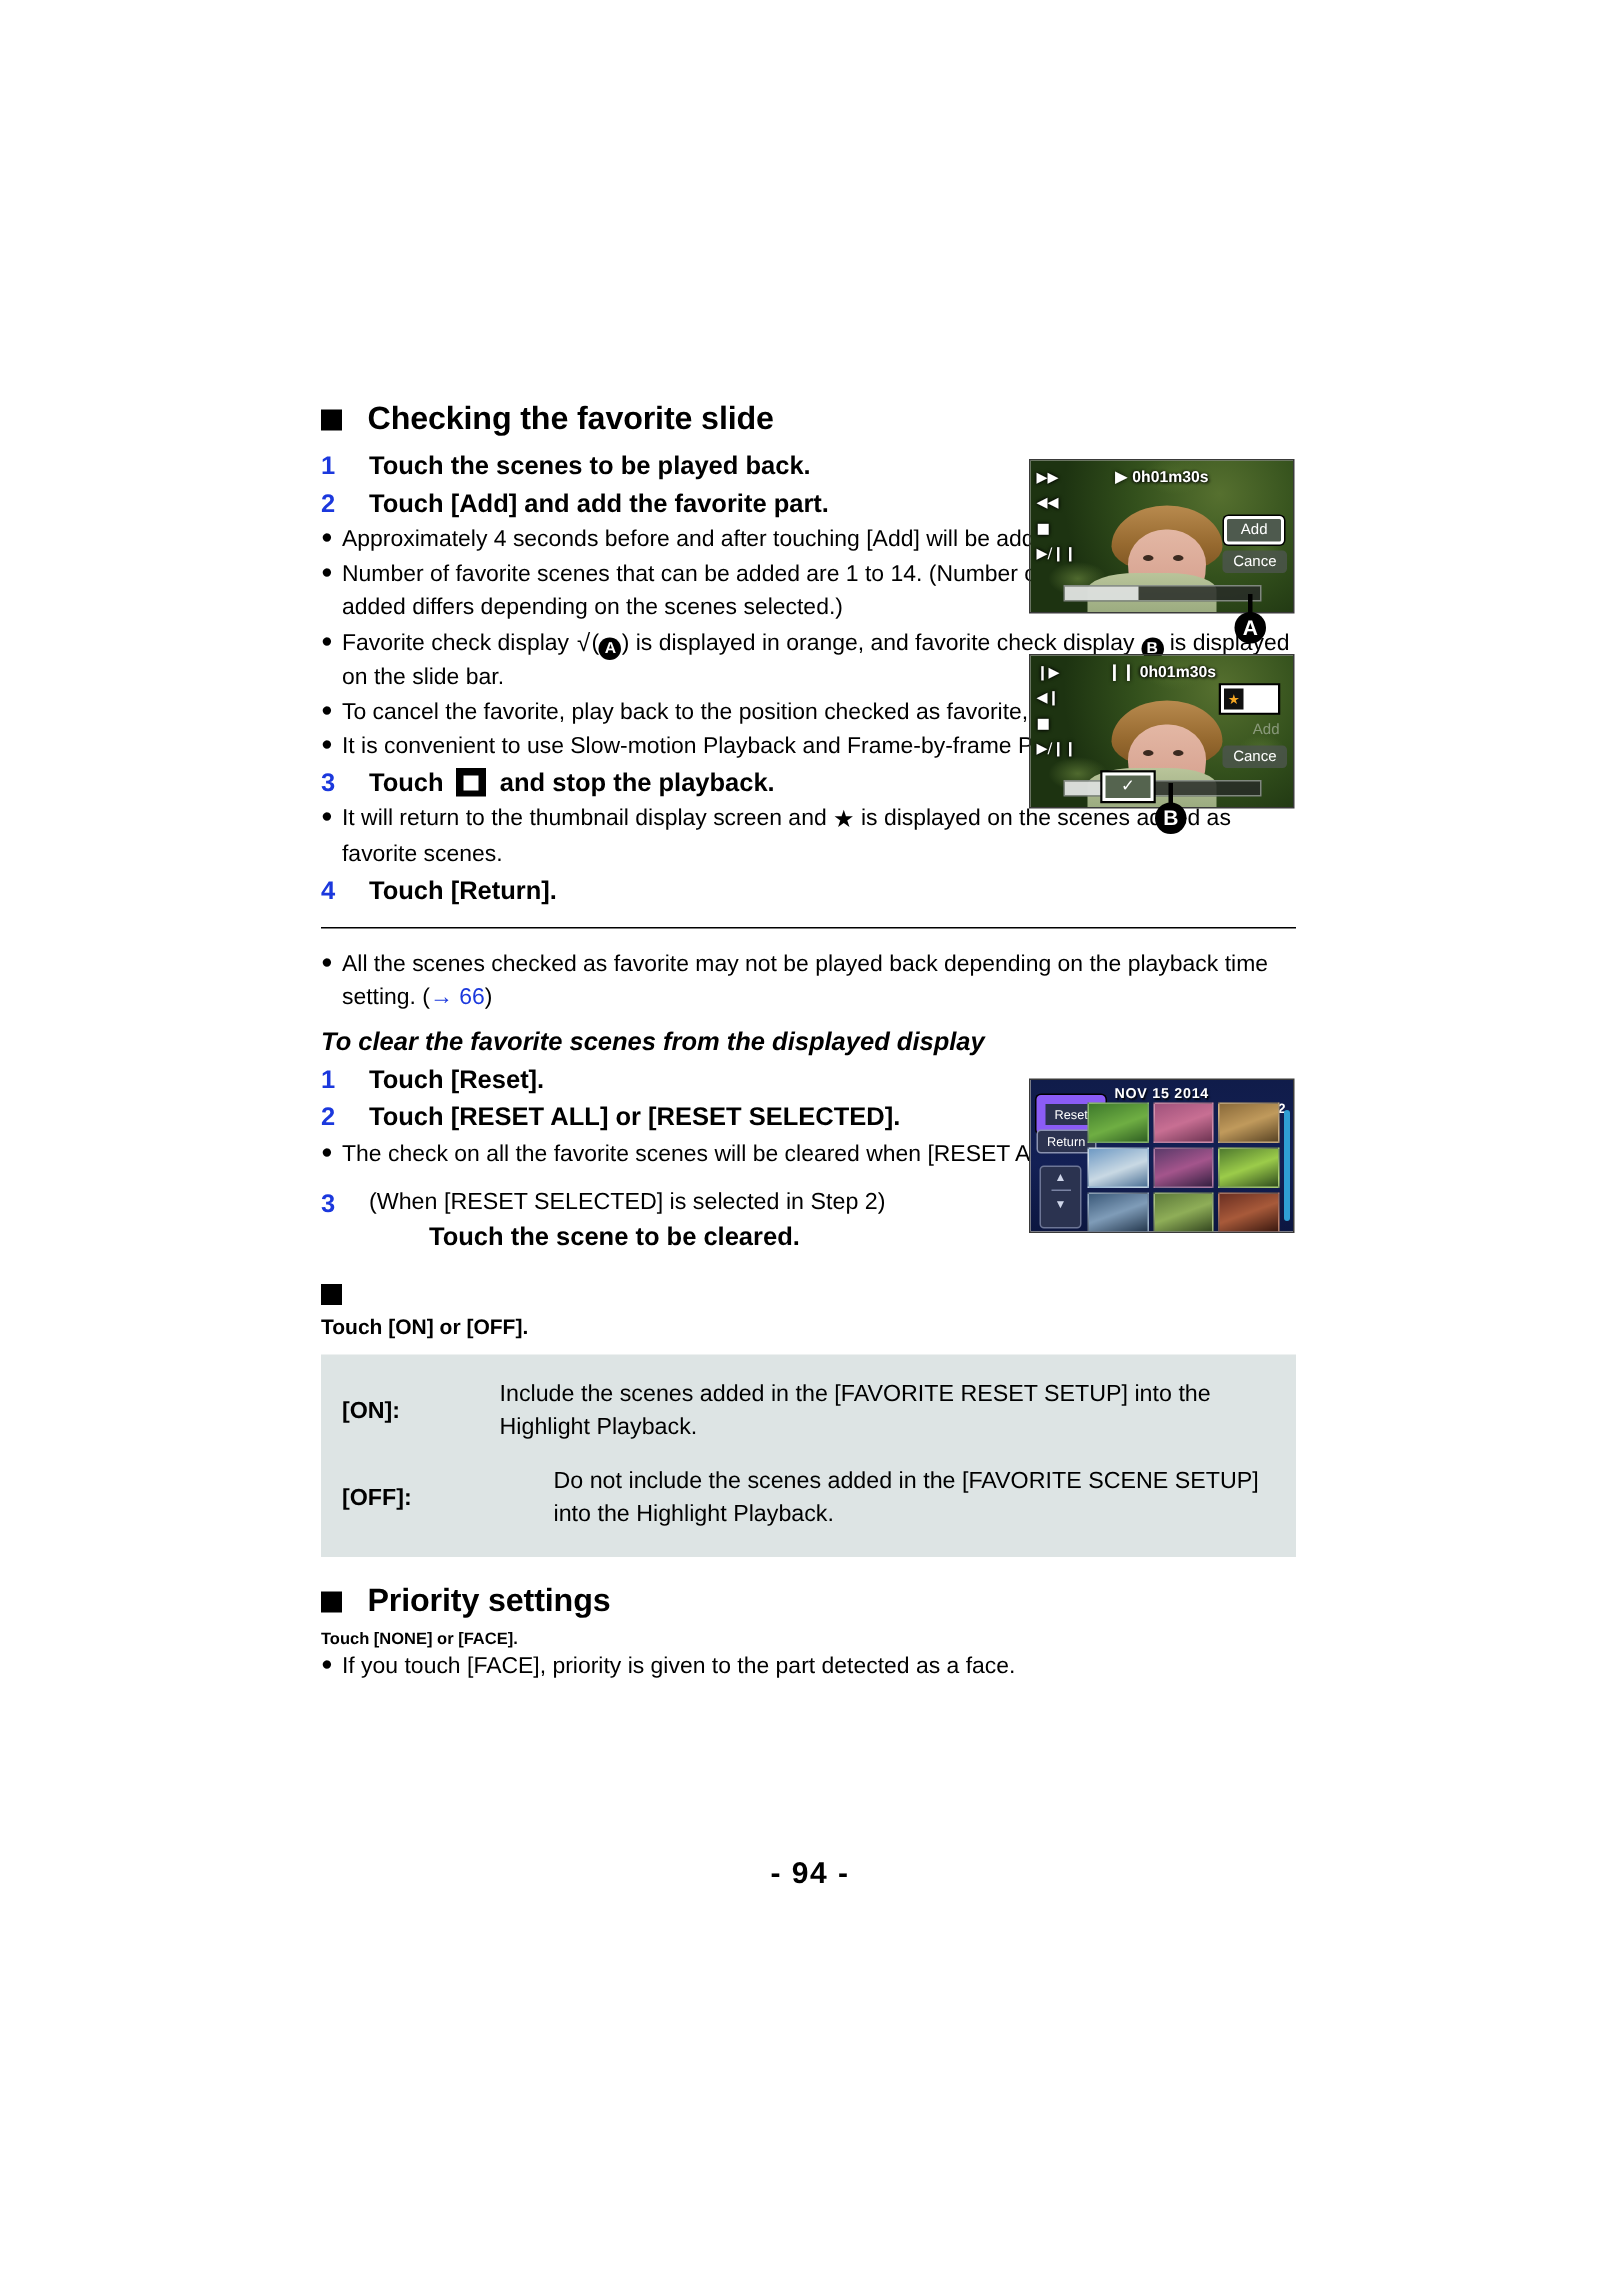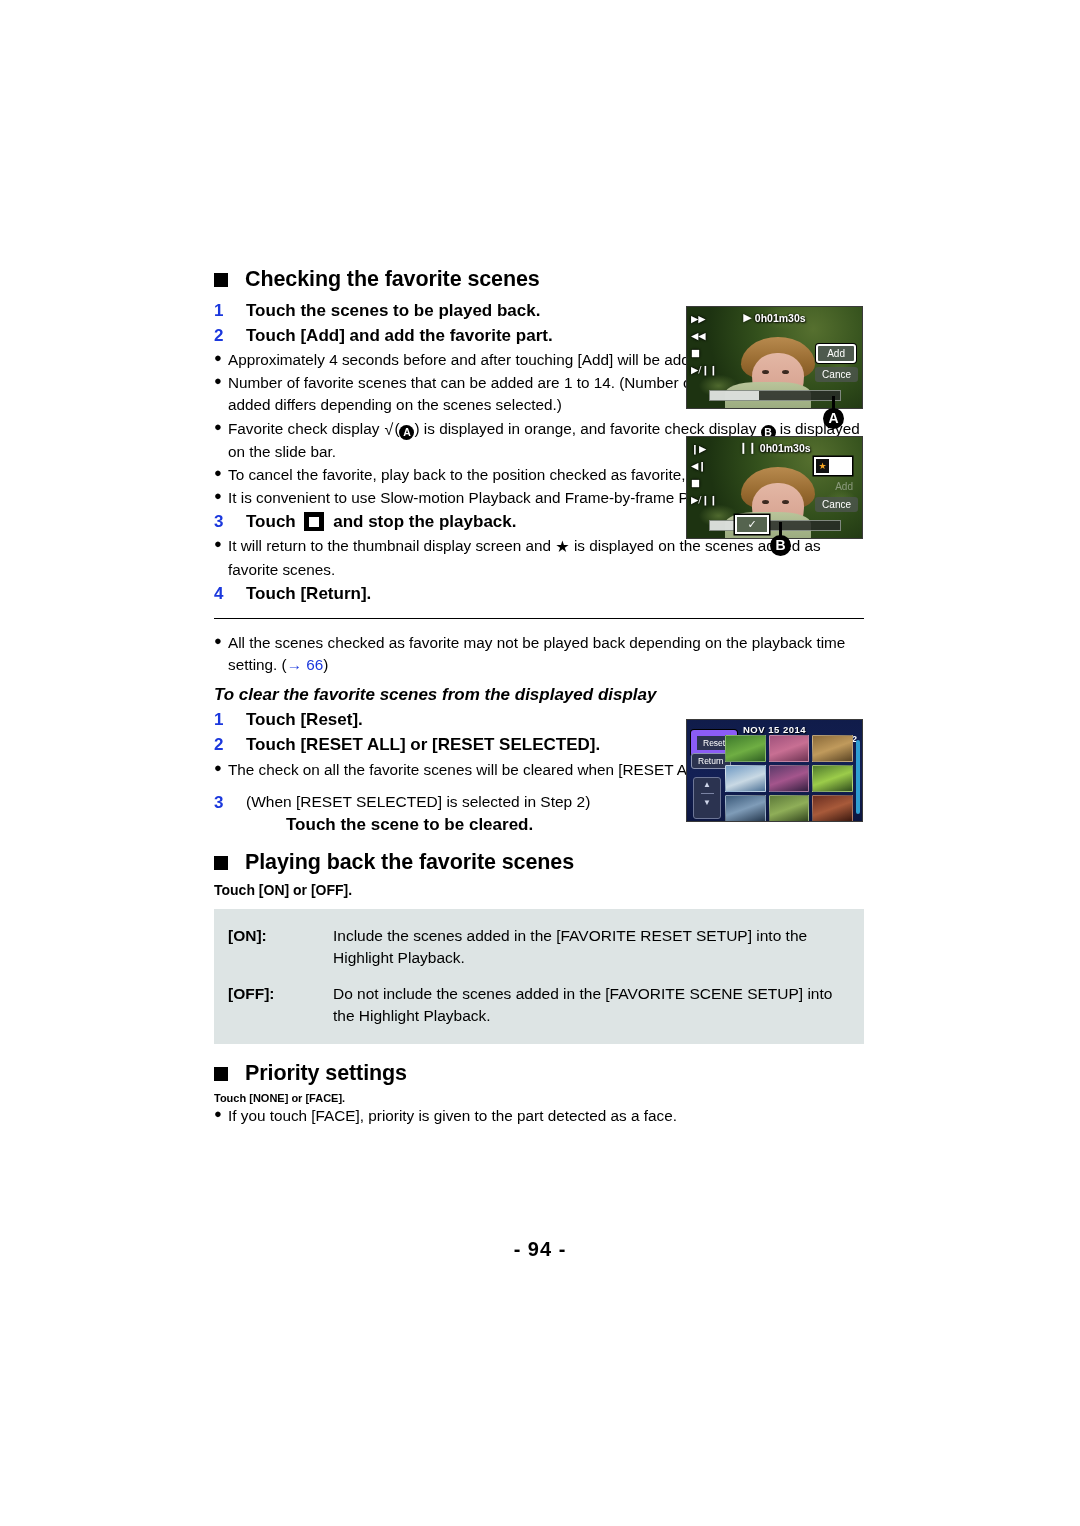--- a/index.html
+++ b/index.html
@@ -156,25 +156,25 @@
   
   .opt-table {
     background: #dde4e4;
     width: 650px;
     margin-top: 11px;
     padding: 16px 0 16px 0;
     box-sizing: border-box;
   }
   .opt-row {
     display: flex;
-    align-items: flex-start;
+    align-items: center;
     padding: 0 0 0 14px;
     margin-bottom: 13px;
   }
-  .opt-row:last-child { margin-bottom: 0; }
+  .opt-row:last-child { margin-bottom: 0; gap: 36px; }
   .opt-key {
     width: 105px;
     flex: 0 0 auto;
     font-weight: bold;
     font-size: 15.5px;
     line-height: 1.45;
   }
   .opt-val {
     font-size: 15.5px;
     line-height: 1.45;
@@ -492,21 +492,21 @@
 </style>
 </head>
 <body>
 
 <div class="page">
 
   <div class="content">
 
     <div class="sec-head">
       <span class="sq"></span>
-      <span class="sec-title">Checking the favorite scenes</span>
+      <span class="sec-title">Checking the favorite slide</span>
     </div>
 
     <div class="step">
       <span class="num">1</span>
       <span class="step-text">Touch the scenes to be played back.</span>
     </div>
     <div class="step">
       <span class="num">2</span>
       <span class="step-text">Touch [Add] and add the favorite part.</span>
     </div>
@@ -581,21 +581,20 @@
     </div>
 
     <div class="step sub" style="margin-top:10px">
       <span class="num">3</span>
       <span class="step-text"><span>(When [RESET SELECTED] is selected in Step 2)</span><br>
         <span class="sub-bold">Touch the scene to be cleared.</span></span>
     </div>
 
     <div class="sec-head" style="margin-top:12px">
       <span class="sq"></span>
-      <span class="sec-title">Playing back the favorite scenes</span>
     </div>
     <div class="small-head">Touch [ON] or [OFF].</div>
 
     <div class="opt-table">
       <div class="opt-row">
         <div class="opt-key">[ON]:</div>
         <div class="opt-val">Include the scenes added in the [FAVORITE RESET SETUP] into the Highlight Playback.</div>
       </div>
       <div class="opt-row">
         <div class="opt-key">[OFF]:</div>

